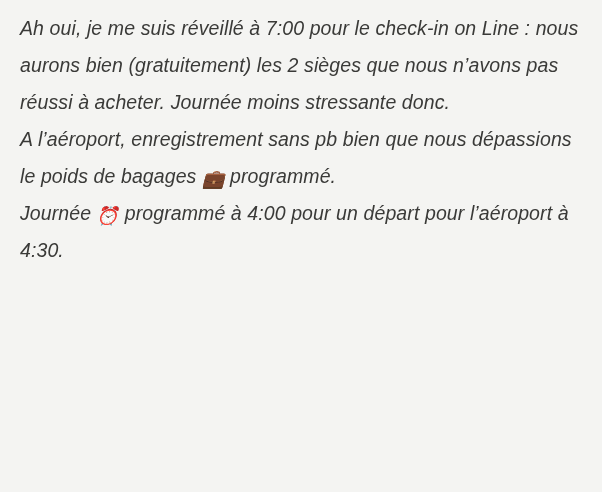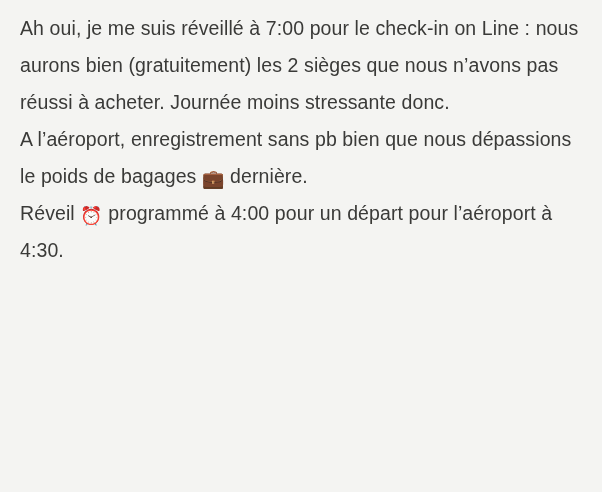--- a/index.html
+++ b/index.html
@@ -13,20 +13,21 @@
     font-family: "Liberation Sans", sans-serif;
     overflow: hidden;
   }
   #page {
     width: 602px;
     height: 492px;
     box-sizing: border-box;
     background: #f4f4f2;
     padding: 10px 18px 10px 20px;
     position: relative;
+    font-style: italic;
   }
   .text-block {
     color: #3a3a38;
     font-size: 19.5px;
     line-height: 37px;
     letter-spacing: 0.1px;
     font-family: "Liberation Sans", sans-serif;
   }
   .para {
     margin: 0;
@@ -38,16 +39,16 @@
     line-height: 1;
     vertical-align: -2px;
   }
 </style>
 </head>
 <body>
 
 <div id="page">
   <div class="text-block">
       <div class="para"><span>Ah oui, je me suis réveillé à 7:00 pour le check-in on Line : nous aurons bien (gratuitement) les 2 sièges que nous n’avons pas réussi à acheter. Journée moins stressante donc.</span></div>
-      <div class="para"><span>A l’aéroport, enregistrement sans pb bien que nous dépassions le poids de bagages </span><span class="emoji">💼</span><span> dernière.</span></div>
-      <div class="para"><span>Réveil </span><span class="emoji">⏰</span><span> programmé à 4:00 pour un départ pour l’aéroport à 4:30.</span></div>
+      <div class="para"><span>A l’aéroport, enregistrement sans pb bien que nous dépassions le poids de bagages </span><span class="emoji">💼</span><span> programmé.</span></div>
+      <div class="para"><span>Journée </span><span class="emoji">⏰</span><span> programmé à 4:00 pour un départ pour l’aéroport à 4:30.</span></div>
     </div>
 </div>
 
 </body></html>

